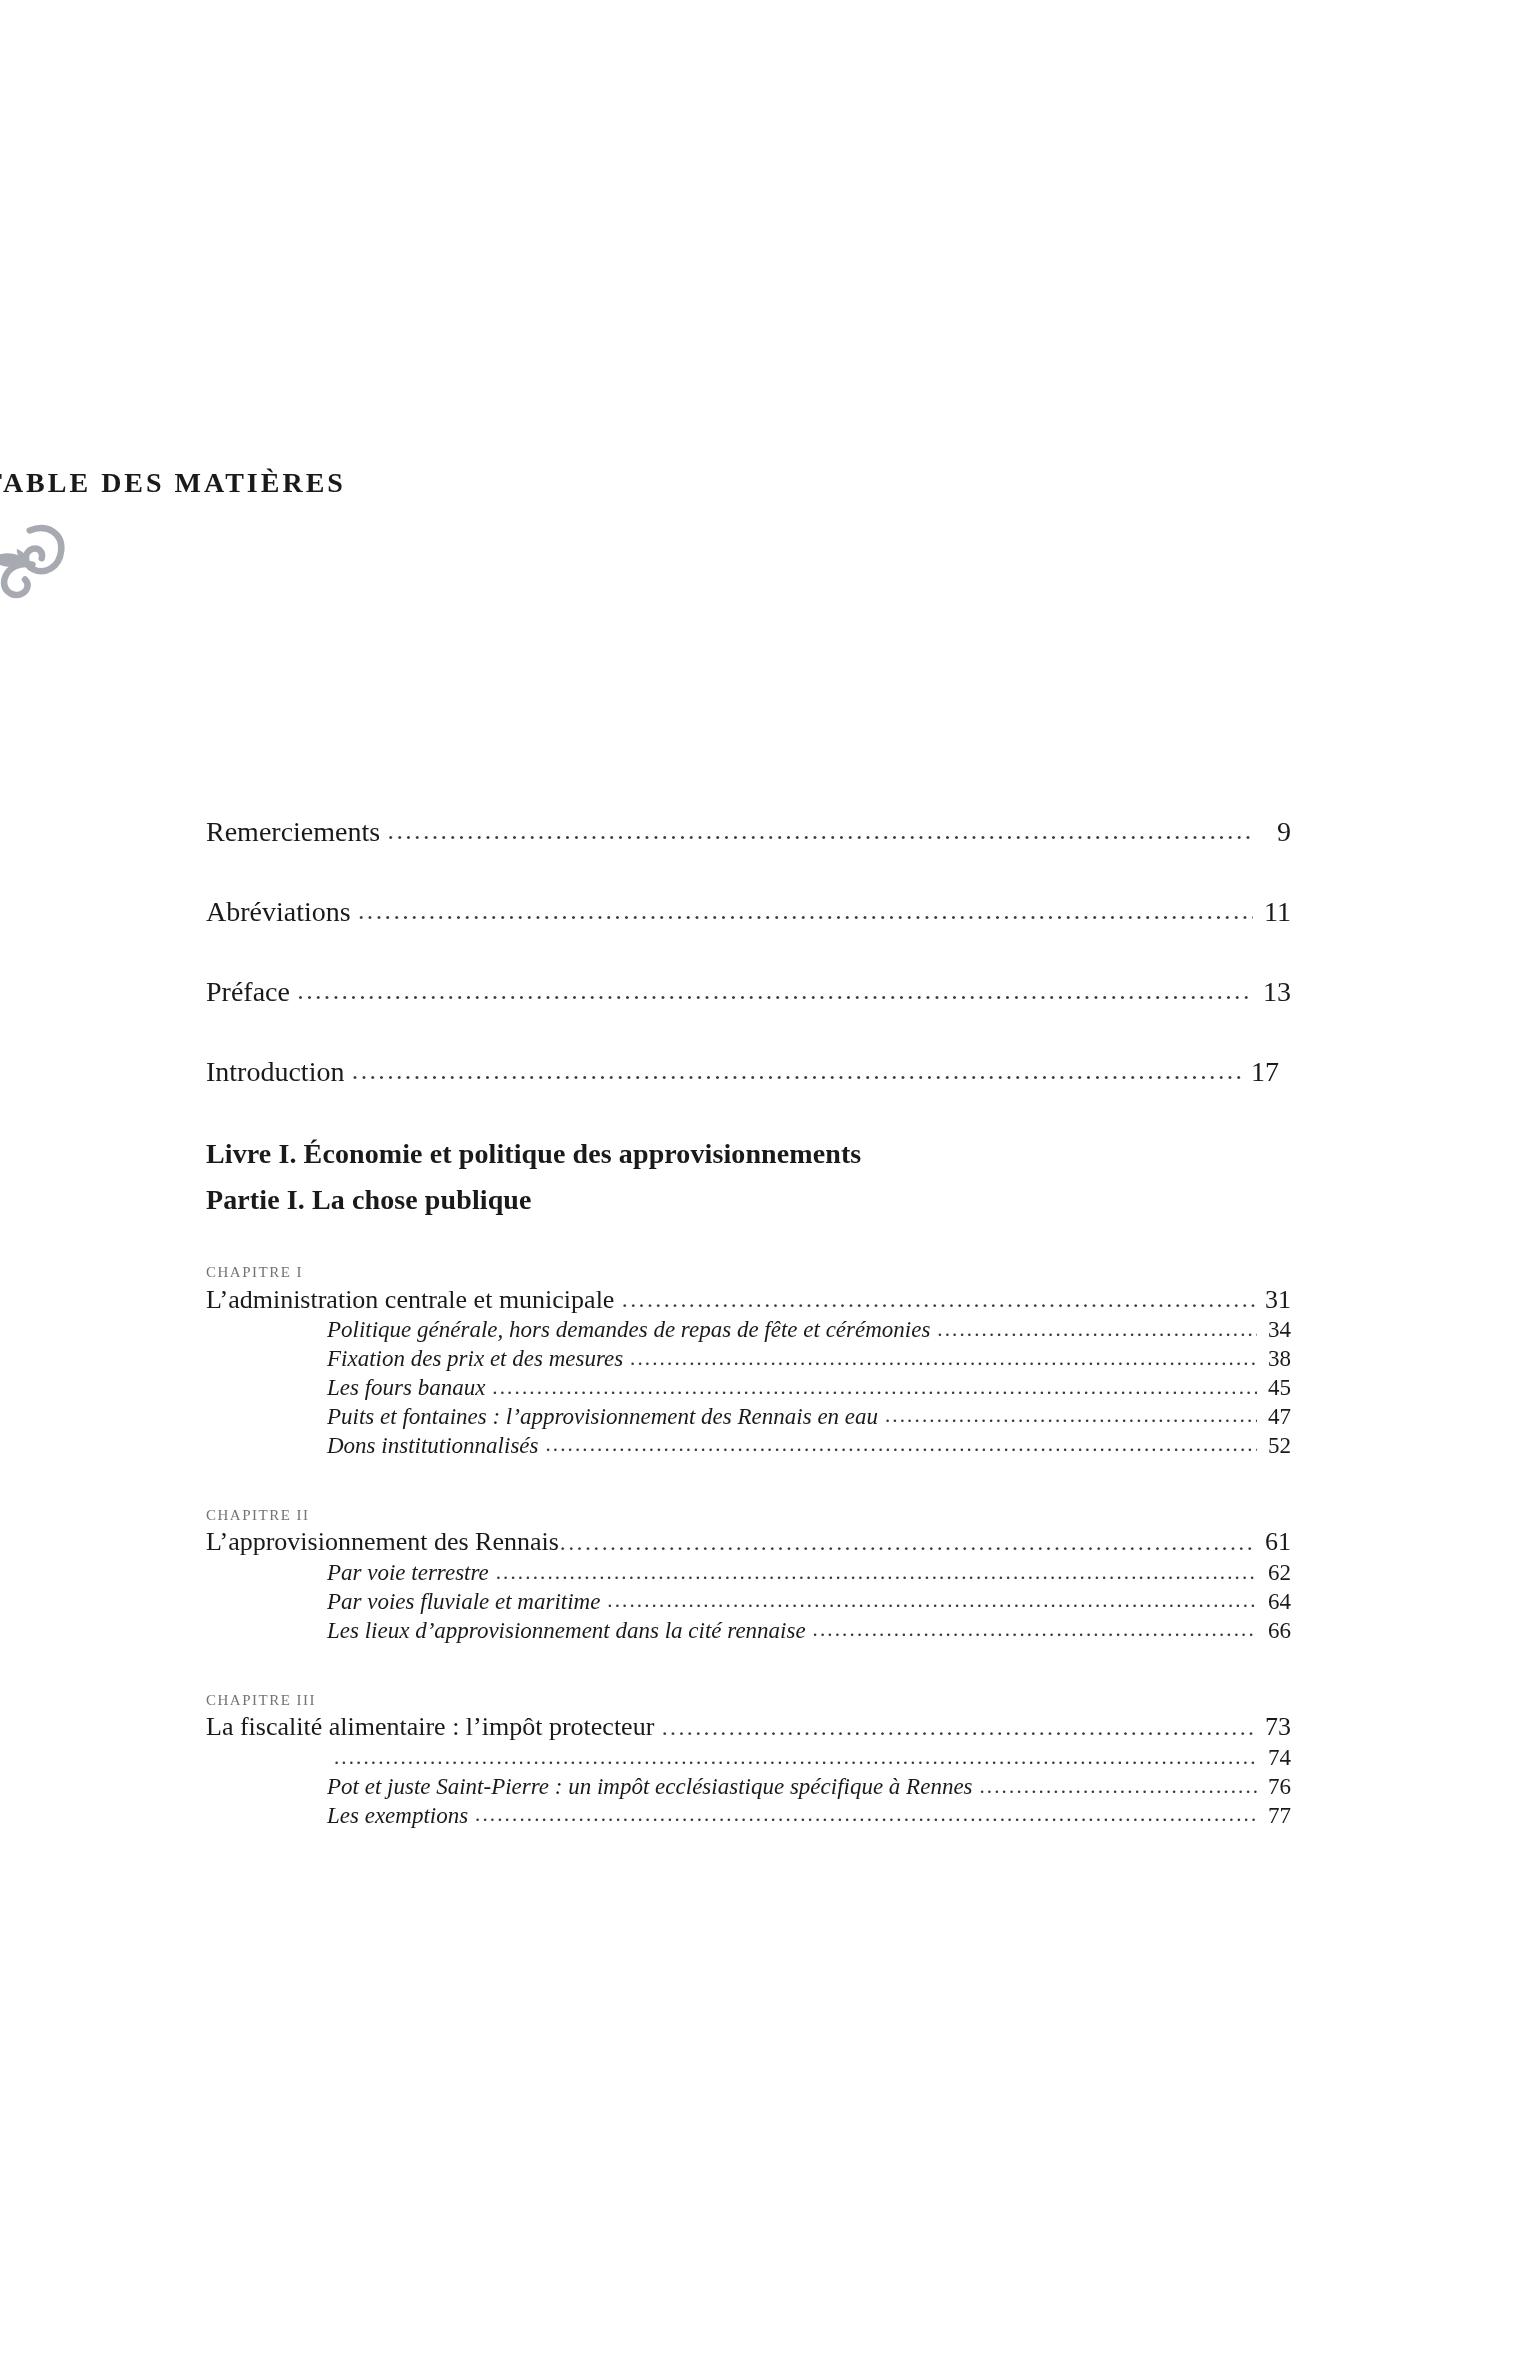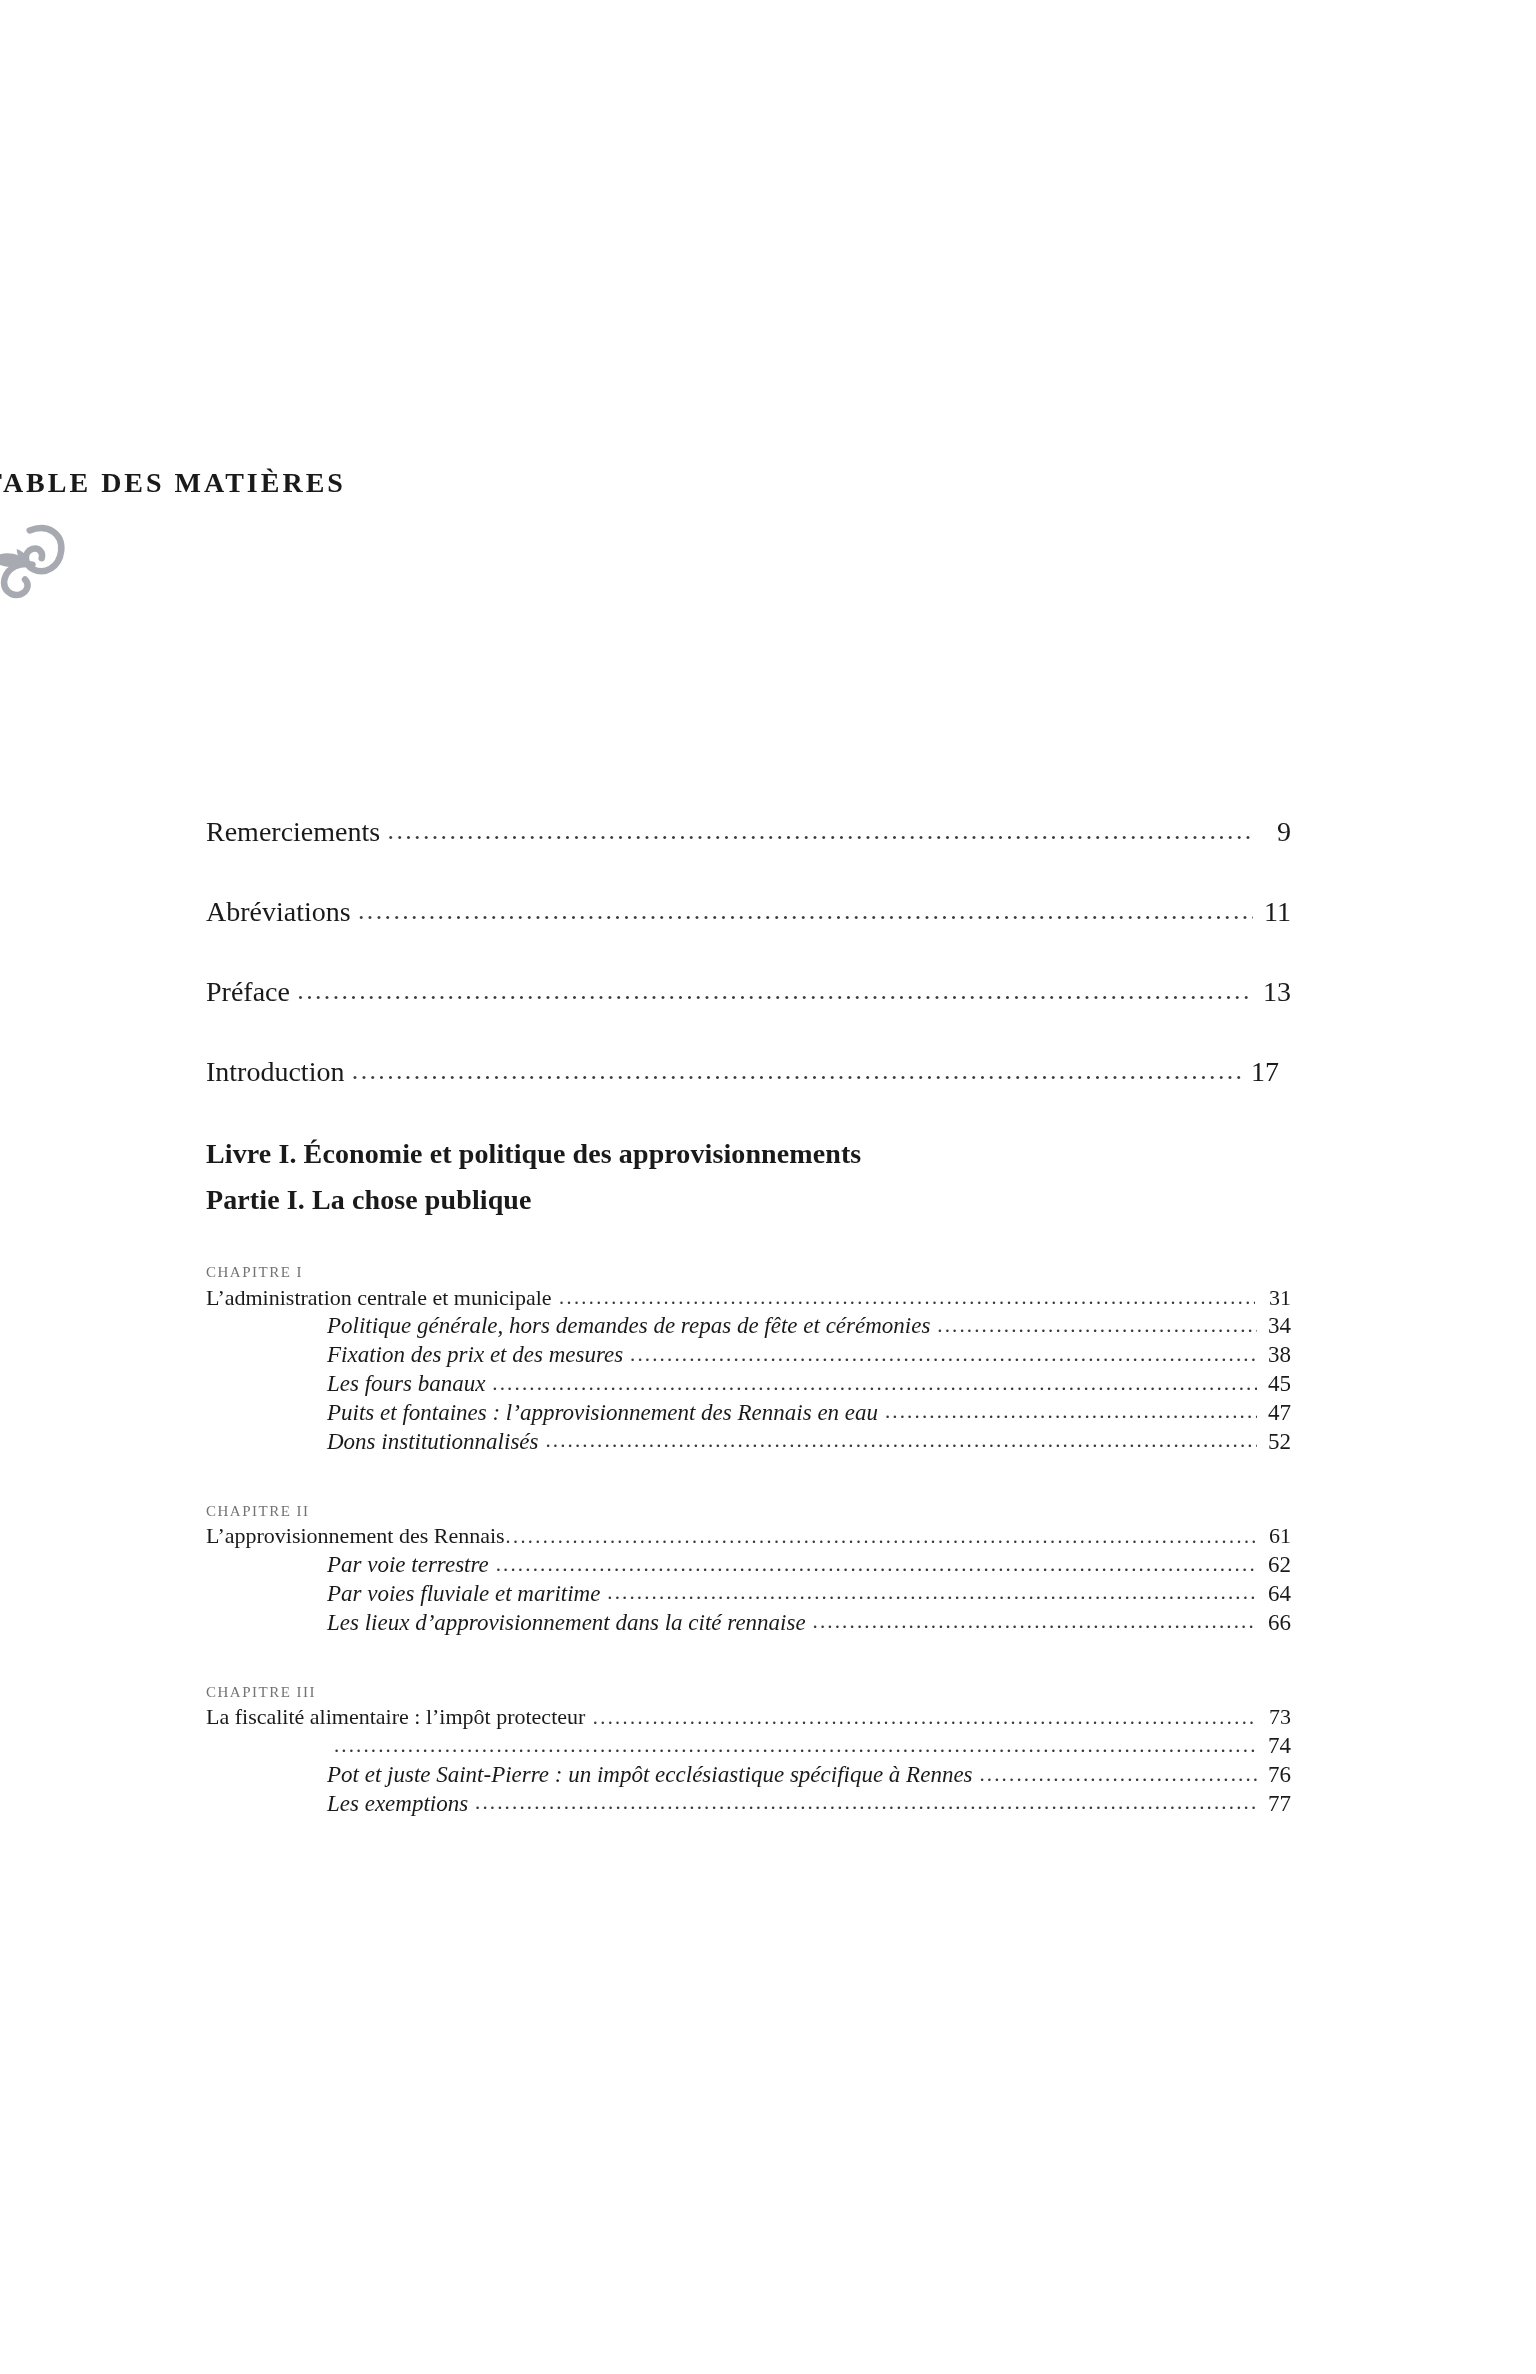--- a/index.html
+++ b/index.html
@@ -107,21 +107,21 @@
 
   
   .chap-label {
     font-size: 15px;
     letter-spacing: 1.5px;
     margin-top: 48px;
     margin-bottom: 3.7px;
     color: #737373;
   }
   .chap-title-row {
-    font-size: 22px;
+    font-size: 26px;
     margin-bottom: 2.8px;
   }
   .chap-title-row .pageno { min-width: 30px; }
   .chap-title-row.tight .leader { margin-left: 0.9px; }
 
   
   .sub-row {
     font-size: 23px;
     font-style: italic;
     margin-left: 121px;

